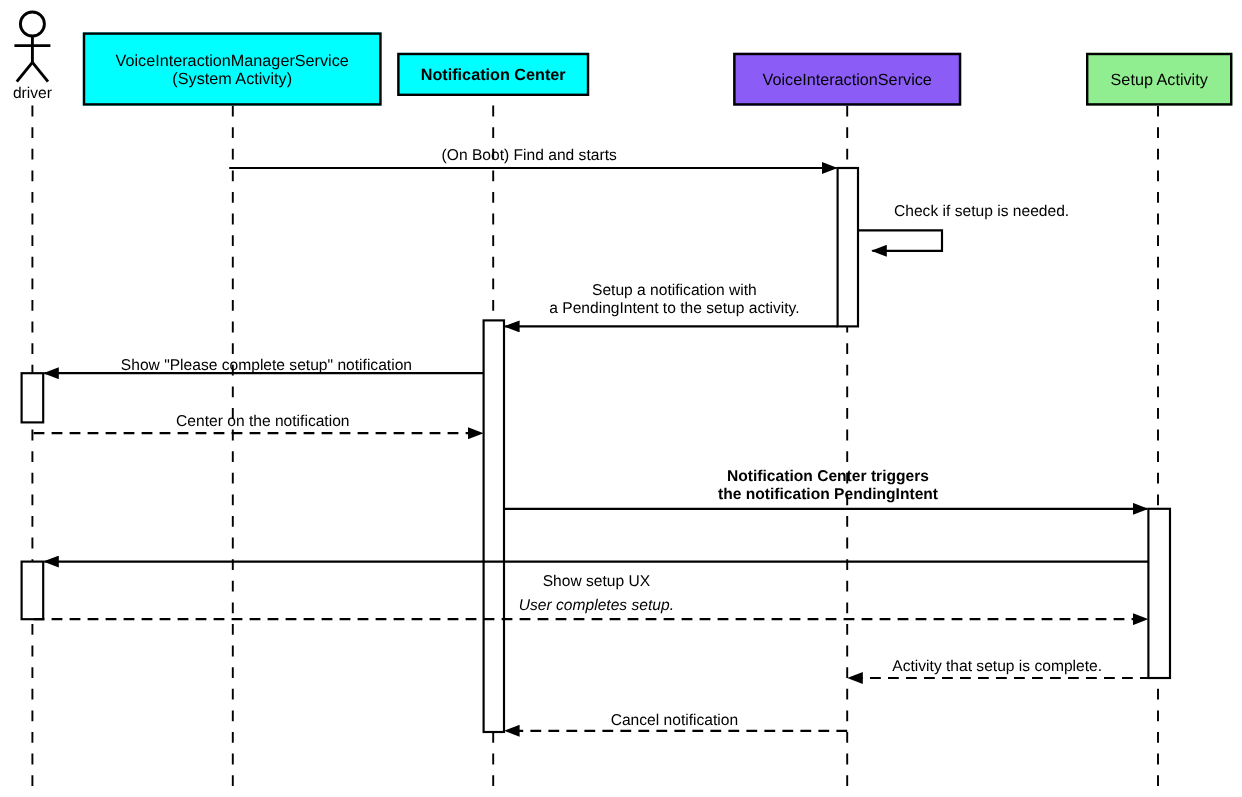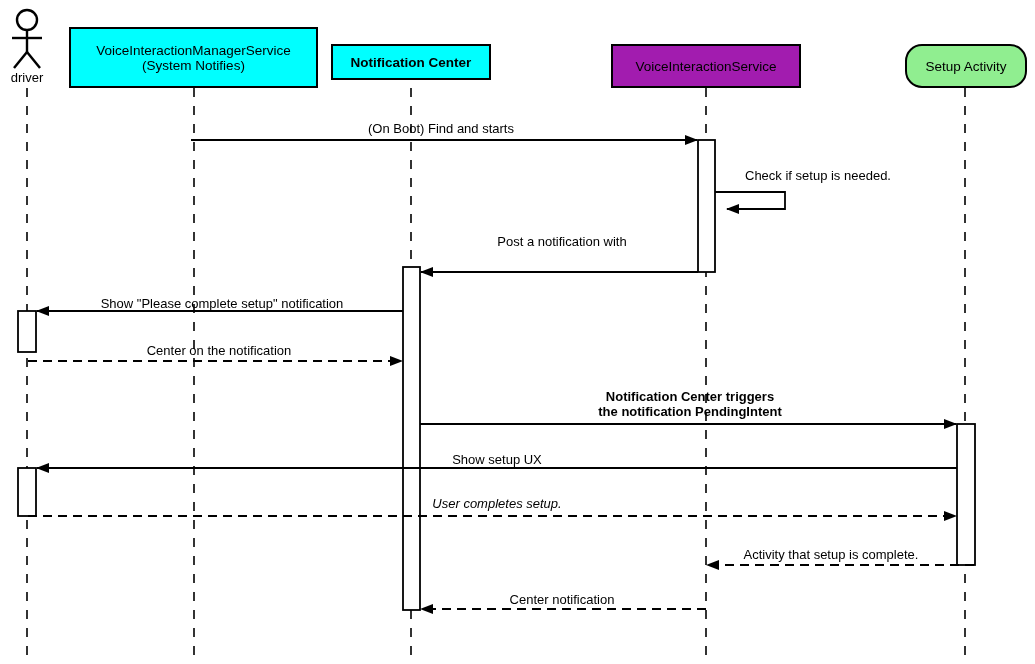--- a/index.html
+++ b/index.html
@@ -100,39 +100,39 @@
         <line x1="957" y1="468" x2="37" y2="468" stroke="#000000" stroke-width="1.8" marker-end="url(#arrowLeft)"></line>
         <line x1="28" y1="516" x2="956" y2="516" stroke="#000000" stroke-width="1.8" marker-end="url(#arrowRight)" stroke-dasharray="9 6"></line>
         <line x1="974" y1="565" x2="707" y2="565" stroke="#000000" stroke-width="1.8" marker-end="url(#arrowLeft)" stroke-dasharray="9 6"></line>
         <line x1="706" y1="609" x2="421" y2="609" stroke="#000000" stroke-width="1.8" marker-end="url(#arrowLeft)" stroke-dasharray="9 6"></line>
       </g>
   </svg>
 
   <div id="participant-boxes">
       <div class="lbl actor-name" style="left: -18px; top: 70px; width: 90px;">driver</div>
       <div class="part-box" style="left: 69px; top: 27px; width: 249px; height: 61px; background: rgb(0, 255, 255);">
-        <div class="box-label">VoiceInteractionManagerService<br><span>(System Notifies)</span></div>
+        <div class="box-label">VoiceInteractionManagerService<br><span>(System Activity)</span></div>
       </div>
       <div class="part-box" style="left: 331px; top: 44px; width: 160px; height: 36px; background: rgb(0, 255, 255); font-weight: bold;">
         <div class="box-label">Notification Center</div>
       </div>
-      <div class="part-box" style="left: 611px; top: 44px; width: 190px; height: 44px; background: #a21caf;">
+      <div class="part-box" style="left: 611px; top: 44px; width: 190px; height: 44px; background: #8b5cf6;">
         <div class="box-label">VoiceInteractionService</div>
       </div>
-      <div class="part-box" style="left: 905px; top: 44px; width: 122px; height: 44px; background: rgb(144, 238, 144); border-radius: 17px;">
+      <div class="part-box" style="left: 905px; top: 44px; width: 122px; height: 44px; background: rgb(144, 238, 144);">
         <div class="box-label">Setup Activity</div>
       </div>
     </div>
 
   <div id="message-labels">
       <div class="lbl msg-label" style="left: 181px; top: 121px; width: 520px;"><span>(On Boot) Find and starts</span></div>
       <div class="lbl msg-label" style="left: 558px; top: 168px; width: 520px;"><span>Check if setup is needed.</span></div>
-      <div class="lbl msg-label" style="left: 302px; top: 234px; width: 520px;"><span>Post a notification with</span><br></div>
+      <div class="lbl msg-label" style="left: 302px; top: 234px; width: 520px;"><span>Setup a notification with</span><br><span>a PendingIntent to the setup activity.</span></div>
       <div class="lbl msg-label" style="left: -38px; top: 296px; width: 520px;"><span>Show "Please complete setup" notification</span></div>
       <div class="lbl msg-label" style="left: -41px; top: 343px; width: 520px;"><span>Center on the notification</span></div>
       <div class="lbl msg-label" style="left: 430px; top: 389px; width: 520px; font-weight: bold;"><span>Notification Center triggers</span><br><span>the notification PendingIntent</span></div>
-      <div class="lbl msg-label" style="left: 237px; top: 452px; width: 520px;"><span>Show setup UX</span></div>
+      <div class="lbl msg-label" style="left: 237px; top: 476px; width: 520px;"><span>Show setup UX</span></div>
       <div class="lbl msg-label" style="left: 237px; top: 496px; width: 520px; font-style: italic;"><span>User completes setup.</span></div>
       <div class="lbl msg-label" style="left: 571px; top: 547px; width: 520px;"><span>Activity that setup is complete.</span></div>
-      <div class="lbl msg-label" style="left: 302px; top: 592px; width: 520px;"><span>Center notification</span></div>
+      <div class="lbl msg-label" style="left: 302px; top: 592px; width: 520px;"><span>Cancel notification</span></div>
     </div>
 
 </div>
 
 </body></html>

